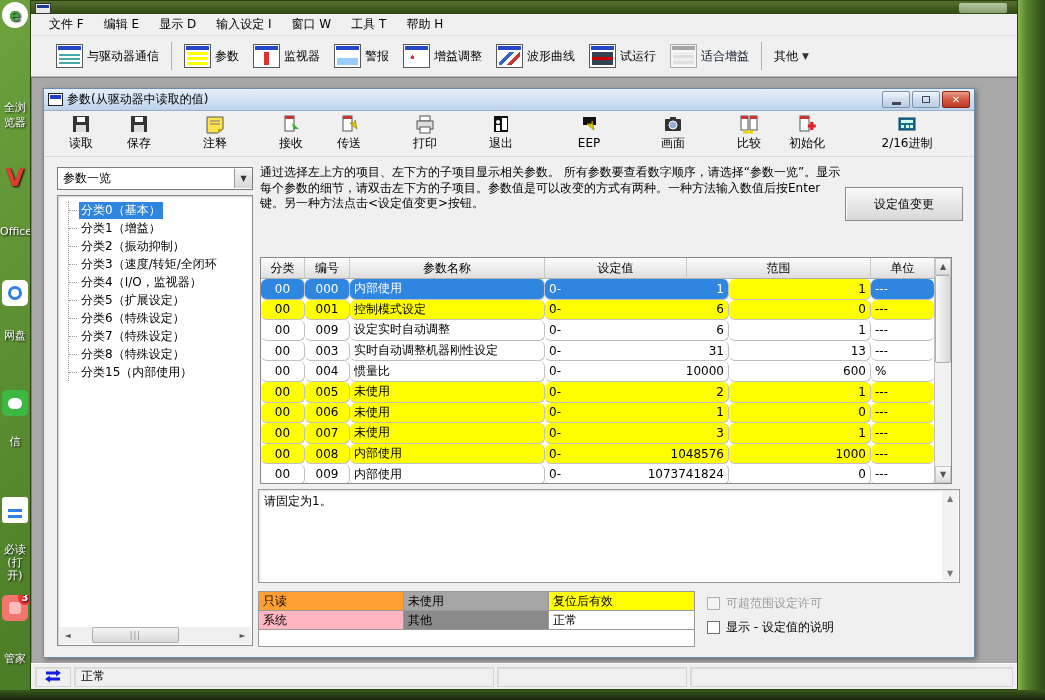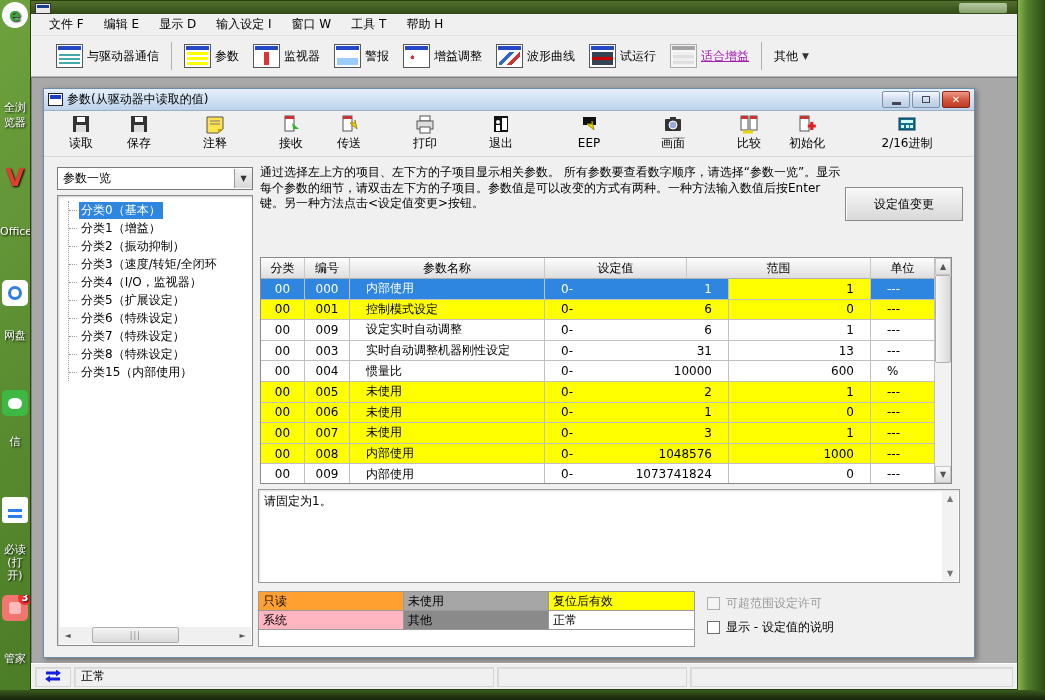--- a/index.html
+++ b/index.html
@@ -28,21 +28,21 @@
   .mw-ctrl-stub { position:absolute; right:10px; top:2px; width:48px; height:10px;
     background:linear-gradient(180deg,#cfe0c0,#9cb584); border-radius:2px; opacity:.8; }
 
   .menubar { flex:0 0 21px; background:#f0f0f0; display:flex; align-items:center; padding-left:8px;
     border-bottom:1px solid #e2e2e2; }
   .menu-item { padding:2px 10px; cursor:default; }
 
   .toolbar { flex:0 0 41px; background:#f0f0f0; display:flex; align-items:center; padding-left:18px;
     border-bottom:1px solid #b5b5b5; }
   .tb-btn { display:flex; align-items:center; gap:4px; padding:3px 6px; border:1px solid transparent; }
-  .tb-btn.disabled { color:#a21caf;text-decoration:underline; }
+  .tb-btn.disabled { color:#0f172a; }
   .tb-sep { width:1px; height:28px; background:#b0b0b0; margin:0 5px; }
   .mini { width:27px; height:24px; border:1px solid #58585a; background:#fff; position:relative; flex:0 0 27px; }
   .mini::before { content:""; position:absolute; left:1px; right:1px; top:1px; height:4px; background:#2448c8; }
   .mini .fill { position:absolute; left:2px; right:2px; top:7px; bottom:2px; }
   .mini.disabled { opacity:.45; filter:grayscale(1); }
   .drop-arrow { font-size:9px; color:#333; }
 
   .mdi { flex:1 1 auto; background:#a8a8a8; position:relative; border-left:1px solid #808080; border-top:1px solid #808080; }
 
   .statusbar { flex:0 0 26px; background:#f0f0f0; border-top:1px solid #fff; display:flex; align-items:center;
@@ -104,21 +104,21 @@
 
   
   .ptable { position:absolute; left:216px; top:100px; width:692px; height:227px; background:#fff;
     border:1px solid #8a8a8a; display:flex; }
   .tbl-main { flex:1 1 auto; display:flex; flex-direction:column; overflow:hidden; }
   .thead { display:flex; flex:0 0 21px; background:linear-gradient(180deg,#fdfdfd,#eaeaea 60%,#dcdcdc); }
   .th { display:flex; align-items:center; justify-content:center; border-right:1px solid #c8c8c8;
     border-bottom:1px solid #b0b0b0; }
   .trow { display:flex; flex:0 0 20.6px; }
   .tc { display:flex; align-items:center; border-right:1px solid #c0c0c0; border-bottom:1px solid #c0c0c0;
-    padding:0 16px; overflow:hidden; white-space:nowrap; }
+    padding:0 4px; overflow:hidden; white-space:nowrap;border-radius:6px; }
   .c1 { width:44px; justify-content:center; }
   .c2 { width:45px; justify-content:center; }
   .c3 { width:195px; }
   .c4 { width:184px; justify-content:space-between; }
   .c5 { width:142px; justify-content:flex-end; }
   .c6 { flex:1; border-right:none; }
   .trow.yellow .tc { background:#ffff00; }
   .trow.sel .tc { background:#2f86e0; color:#fff; }
   .trow.sel .tc.valcell { background:#ffff00; color:#000; }
   .vscroll { flex:0 0 17px; background:#f2f2f2; border-left:1px solid #c0c0c0; display:flex; flex-direction:column; }

